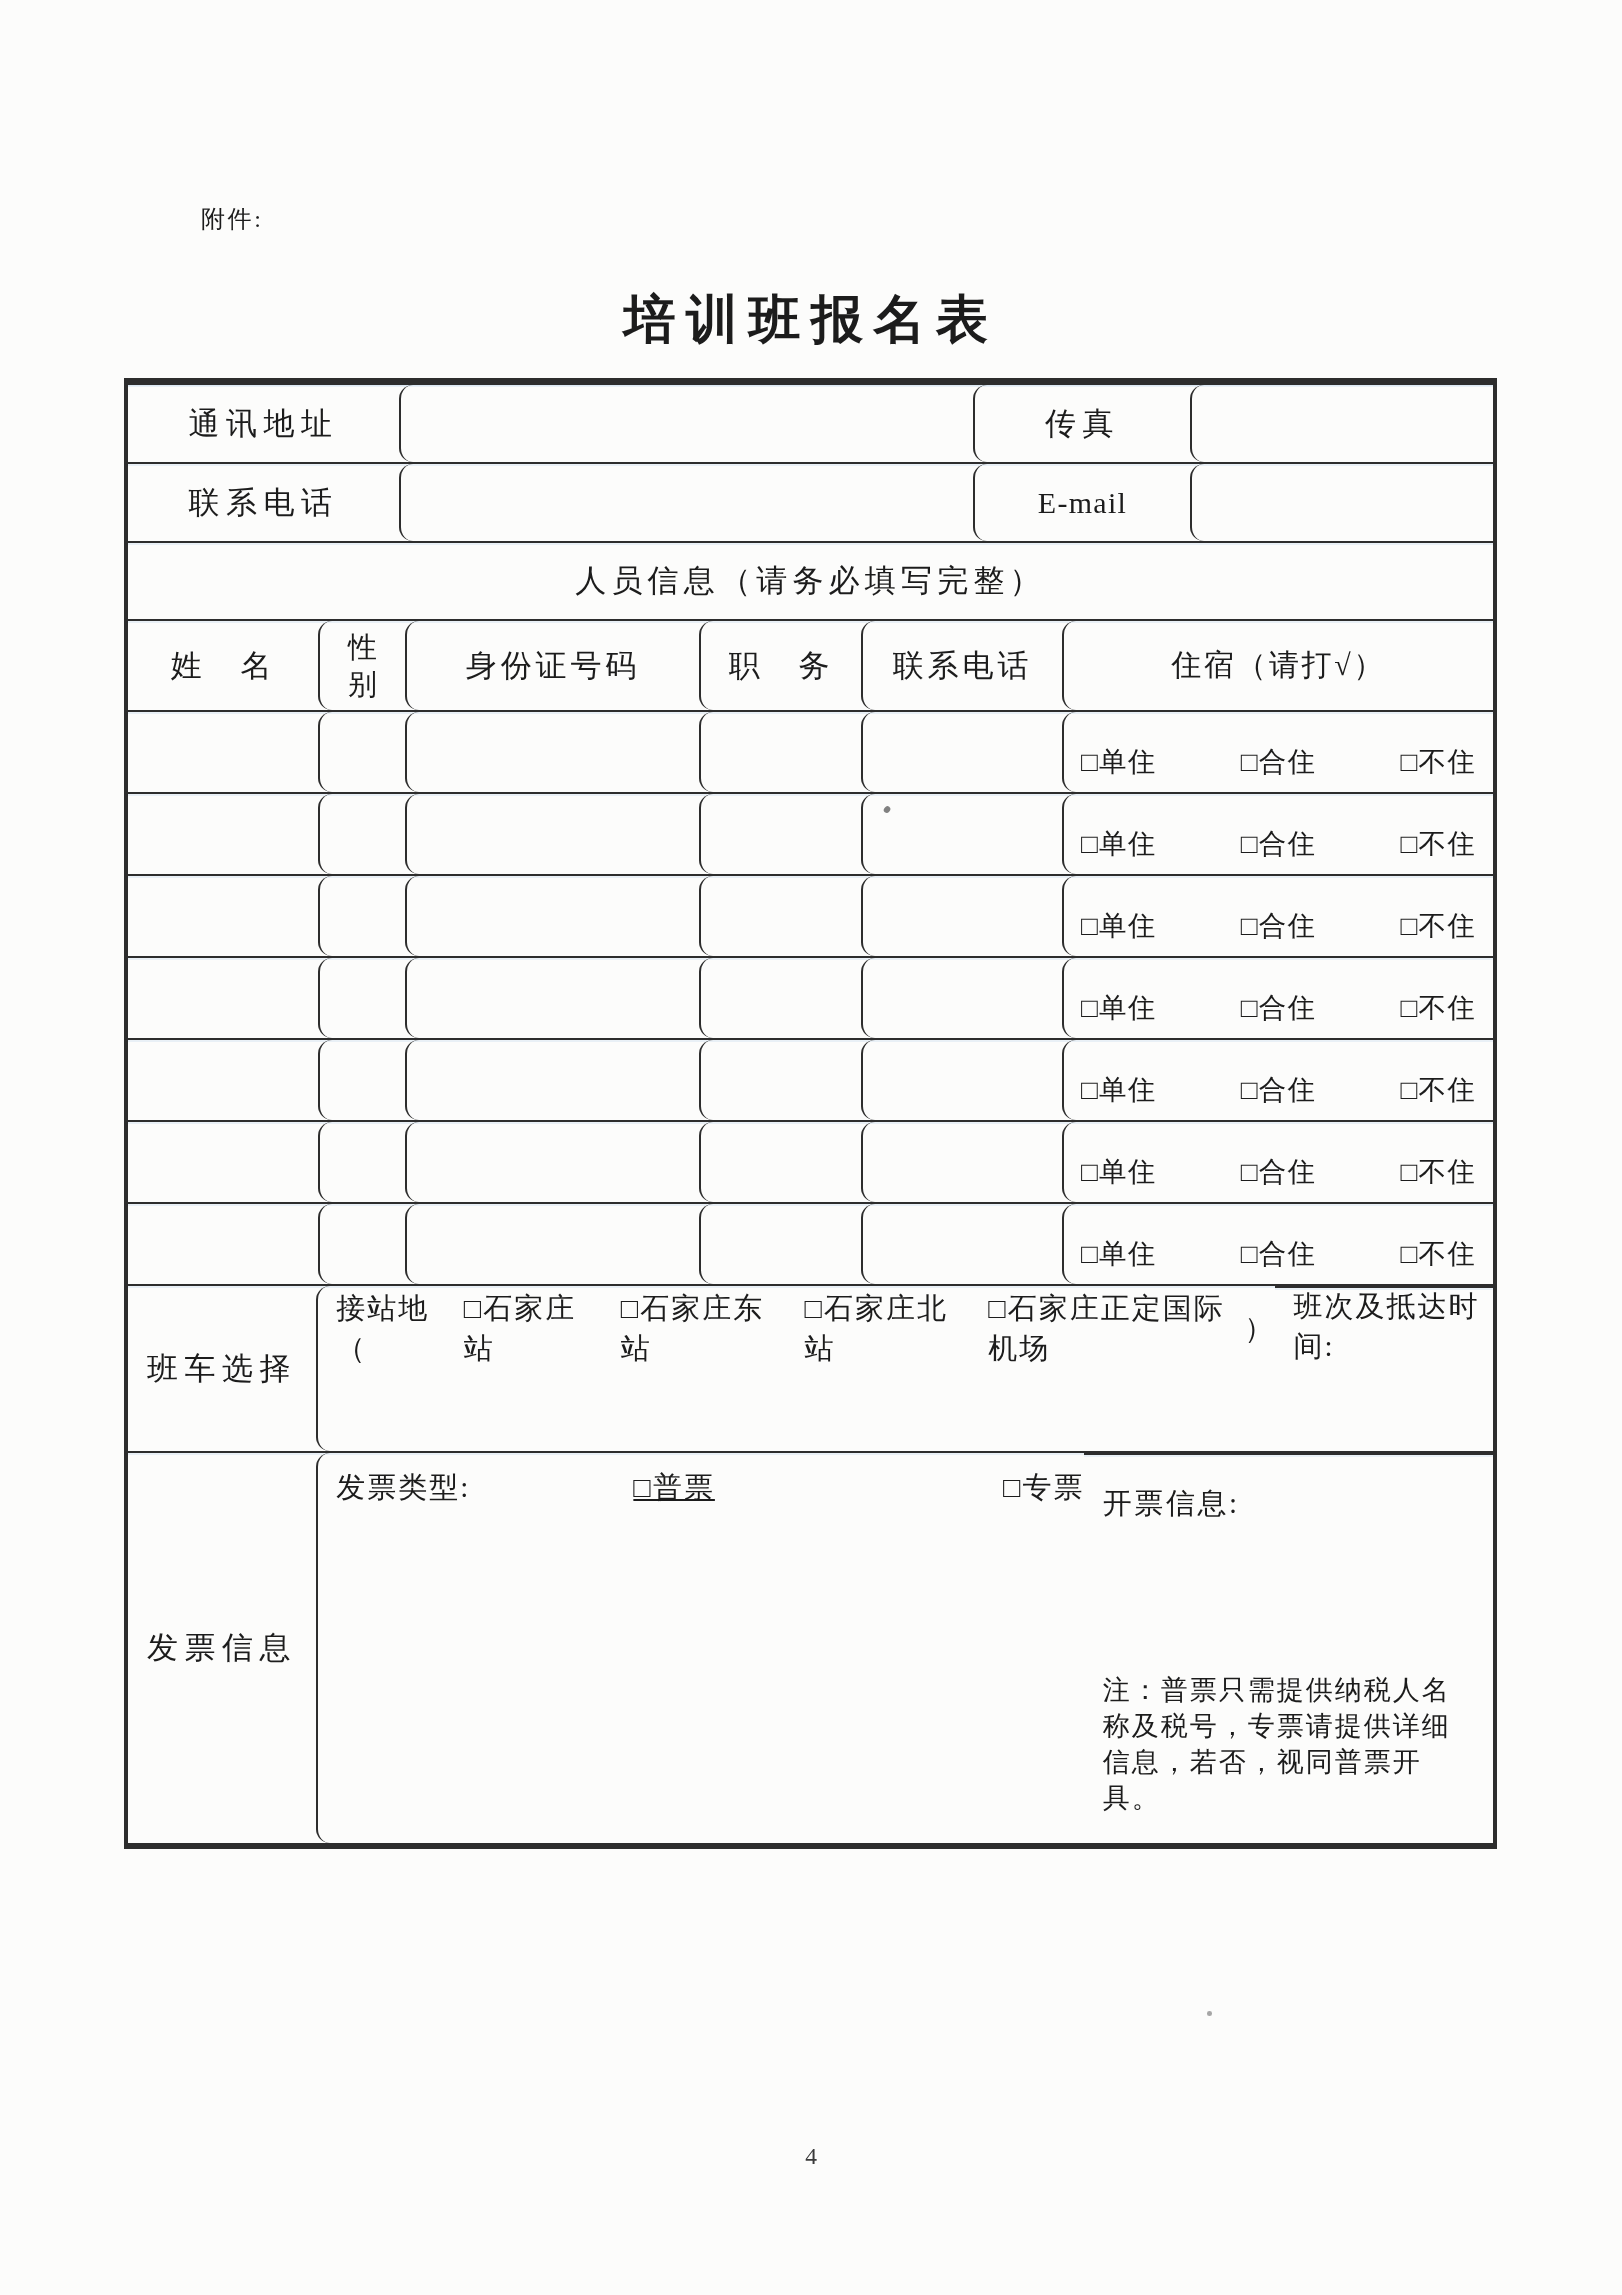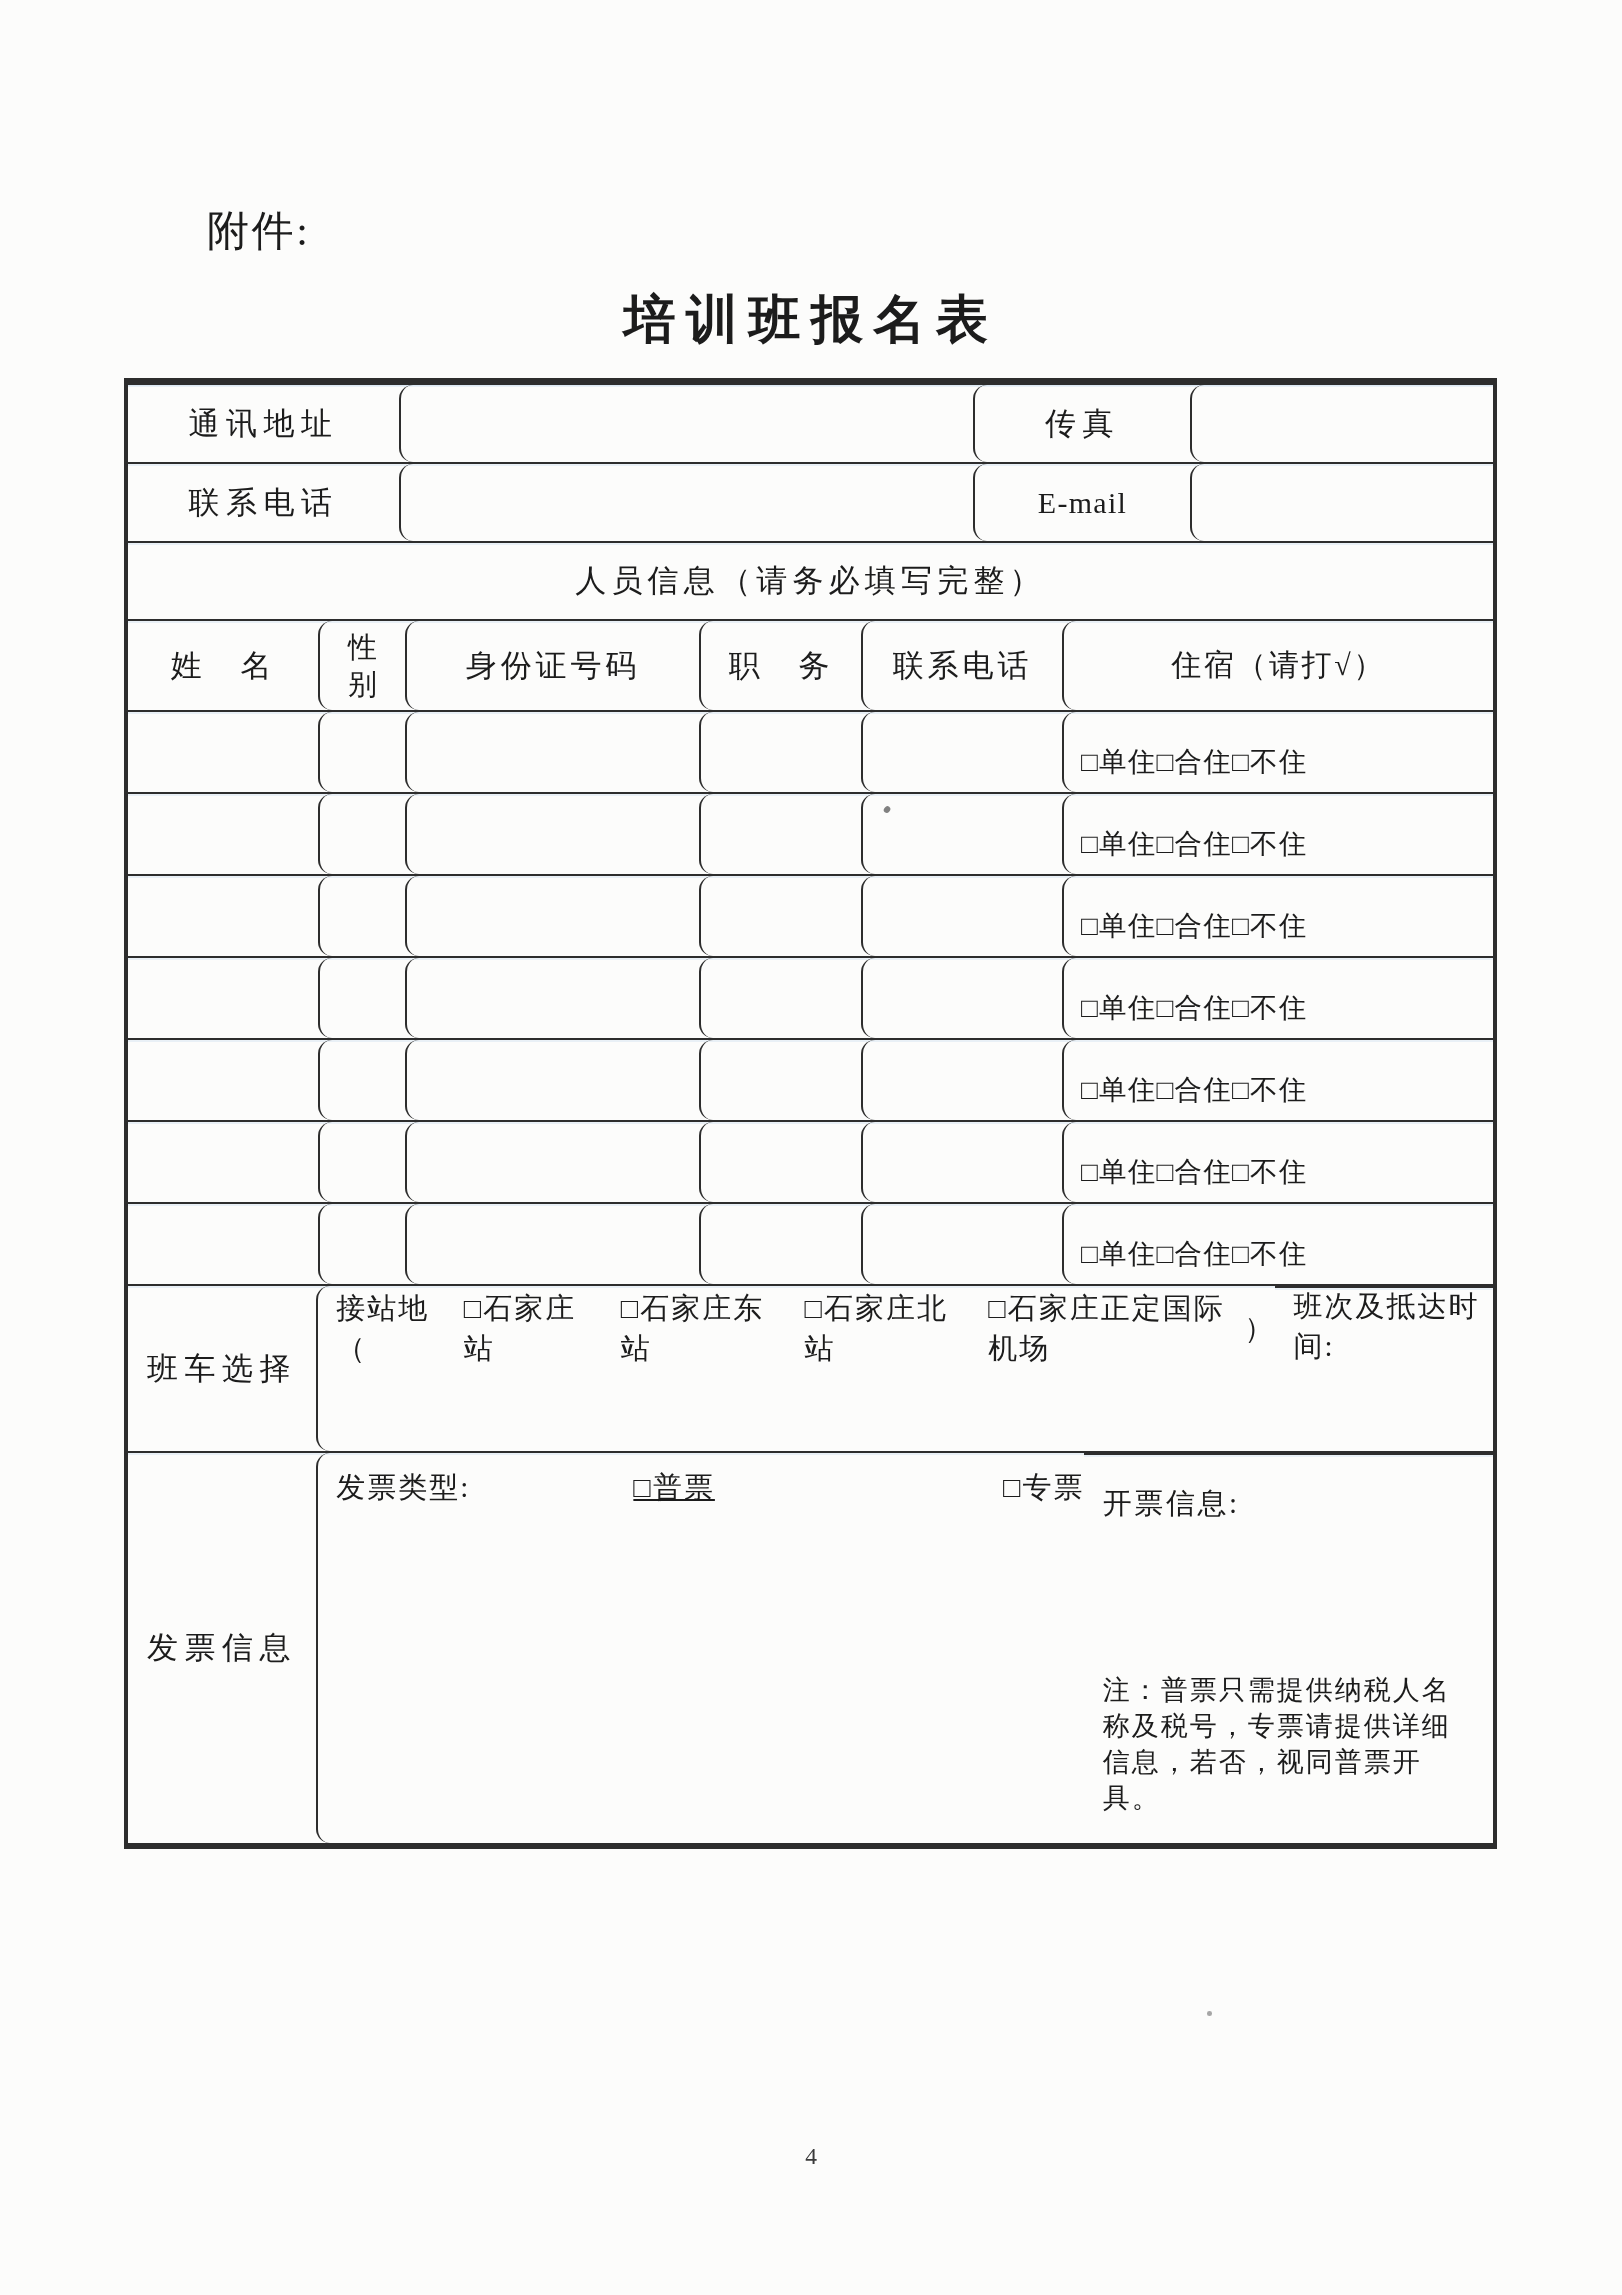--- a/index.html
+++ b/index.html
@@ -13,22 +13,22 @@
     width:1622px;height:2295px;
     background:#f4f4f2;
     font-family:"Liberation Serif","DejaVu Serif",serif;
     color:var(--ink);
   }
   .sheet{
     position:relative;width:1622px;height:2295px;overflow:hidden;
     background:var(--paper);
   }
   .attachment{
-    position:absolute;left:207px;top:203px;
-    font-size:42px;letter-spacing:2.6px;
+    position:absolute;left:201px;top:203px;
+    font-size:24px;letter-spacing:2.6px;
   }
   .title{
     position:absolute;left:0;right:0;top:285px;margin:0;
     text-align:center;font-size:52px;font-weight:700;letter-spacing:10.5px;
   }
   
   .form-table{
     position:absolute;left:124px;top:378px;width:1373px;
     box-sizing:border-box;
     border:4.6px solid var(--line);
@@ -55,21 +55,21 @@
   .lbl{font-size:31px;letter-spacing:6.5px;}
   .latin{font-size:30px;letter-spacing:1.3px;}
   .section-title{font-size:31px;letter-spacing:5.2px;}
   .hdr{font-size:31px;letter-spacing:3.9px;}
   .hdr-lodging{font-size:30px;letter-spacing:2.6px;}
   .vert{
     display:inline-block;width:34px;font-size:29px;line-height:1.25;
     text-align:center;word-break:break-all;letter-spacing:0;
   }
   .lodging{
-    justify-content:flex-start;align-items:flex-end;
+    justify-content:space-between;align-items:flex-end;
     padding:0 17px 11.8px 17px;font-size:27.5px;letter-spacing:1.3px;
   }
   .subcol{flex:1;display:flex;flex-direction:row;box-sizing:border-box;}
   .subrow{
     box-sizing:border-box;display:flex;align-items:center;
     padding-left:18.3px;font-size:29px;letter-spacing:2px;
   }
   .pickup-opt{margin-left:34px;}
   .pickup-opt.first{margin-left:21px;}
   .inv-opt1{margin-left:163px;text-decoration:underline;}

